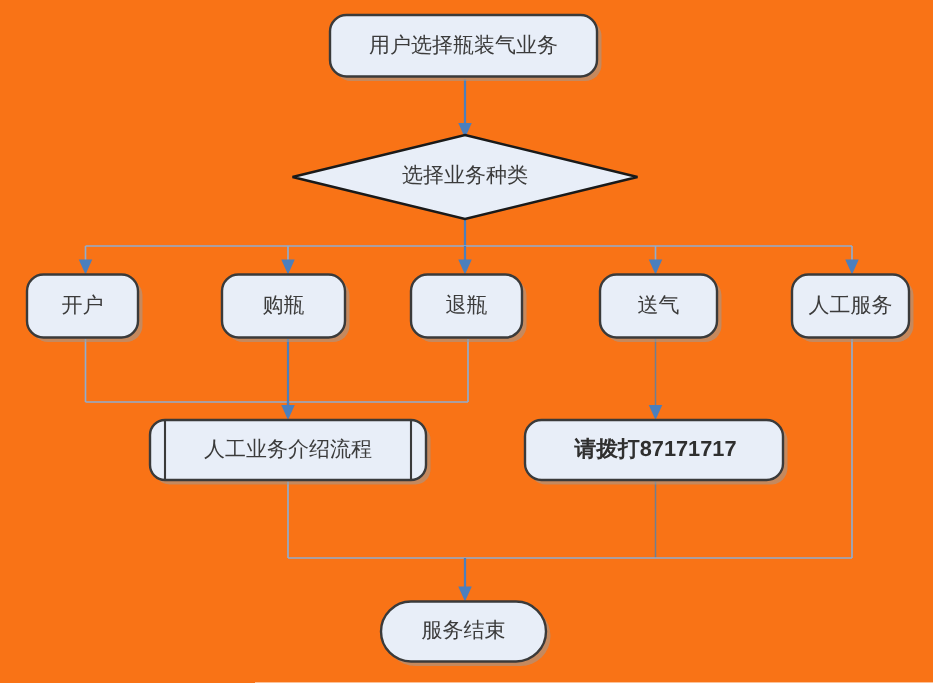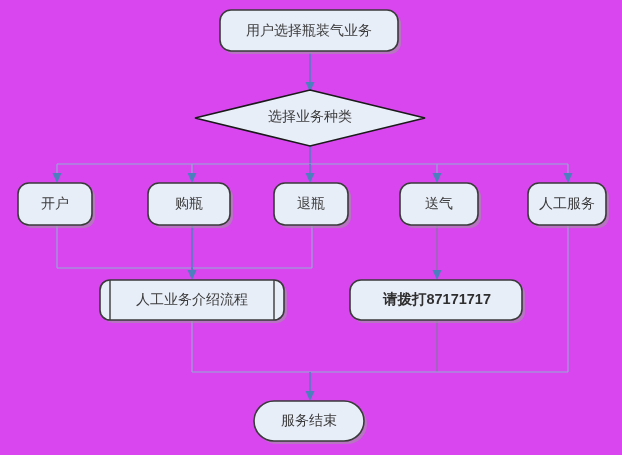--- a/index.html
+++ b/index.html
@@ -11,21 +11,21 @@
   body {
     width: 622px;
     height: 455px;
     overflow: hidden;
     font-family: "Liberation Serif", "DejaVu Serif", serif;
   }
   #flowchart-root {
     position: relative;
     width: 622px;
     height: 455px;
-    background: #d946ef;
+    background: #f97316;
   }
   svg#flow-svg {
     display: block;
     width: 622px;
     height: 455px;
   }
   .node-shape {
     fill: #e8eef8;
     stroke: #3a3a3a;
     stroke-width: 1.6;

